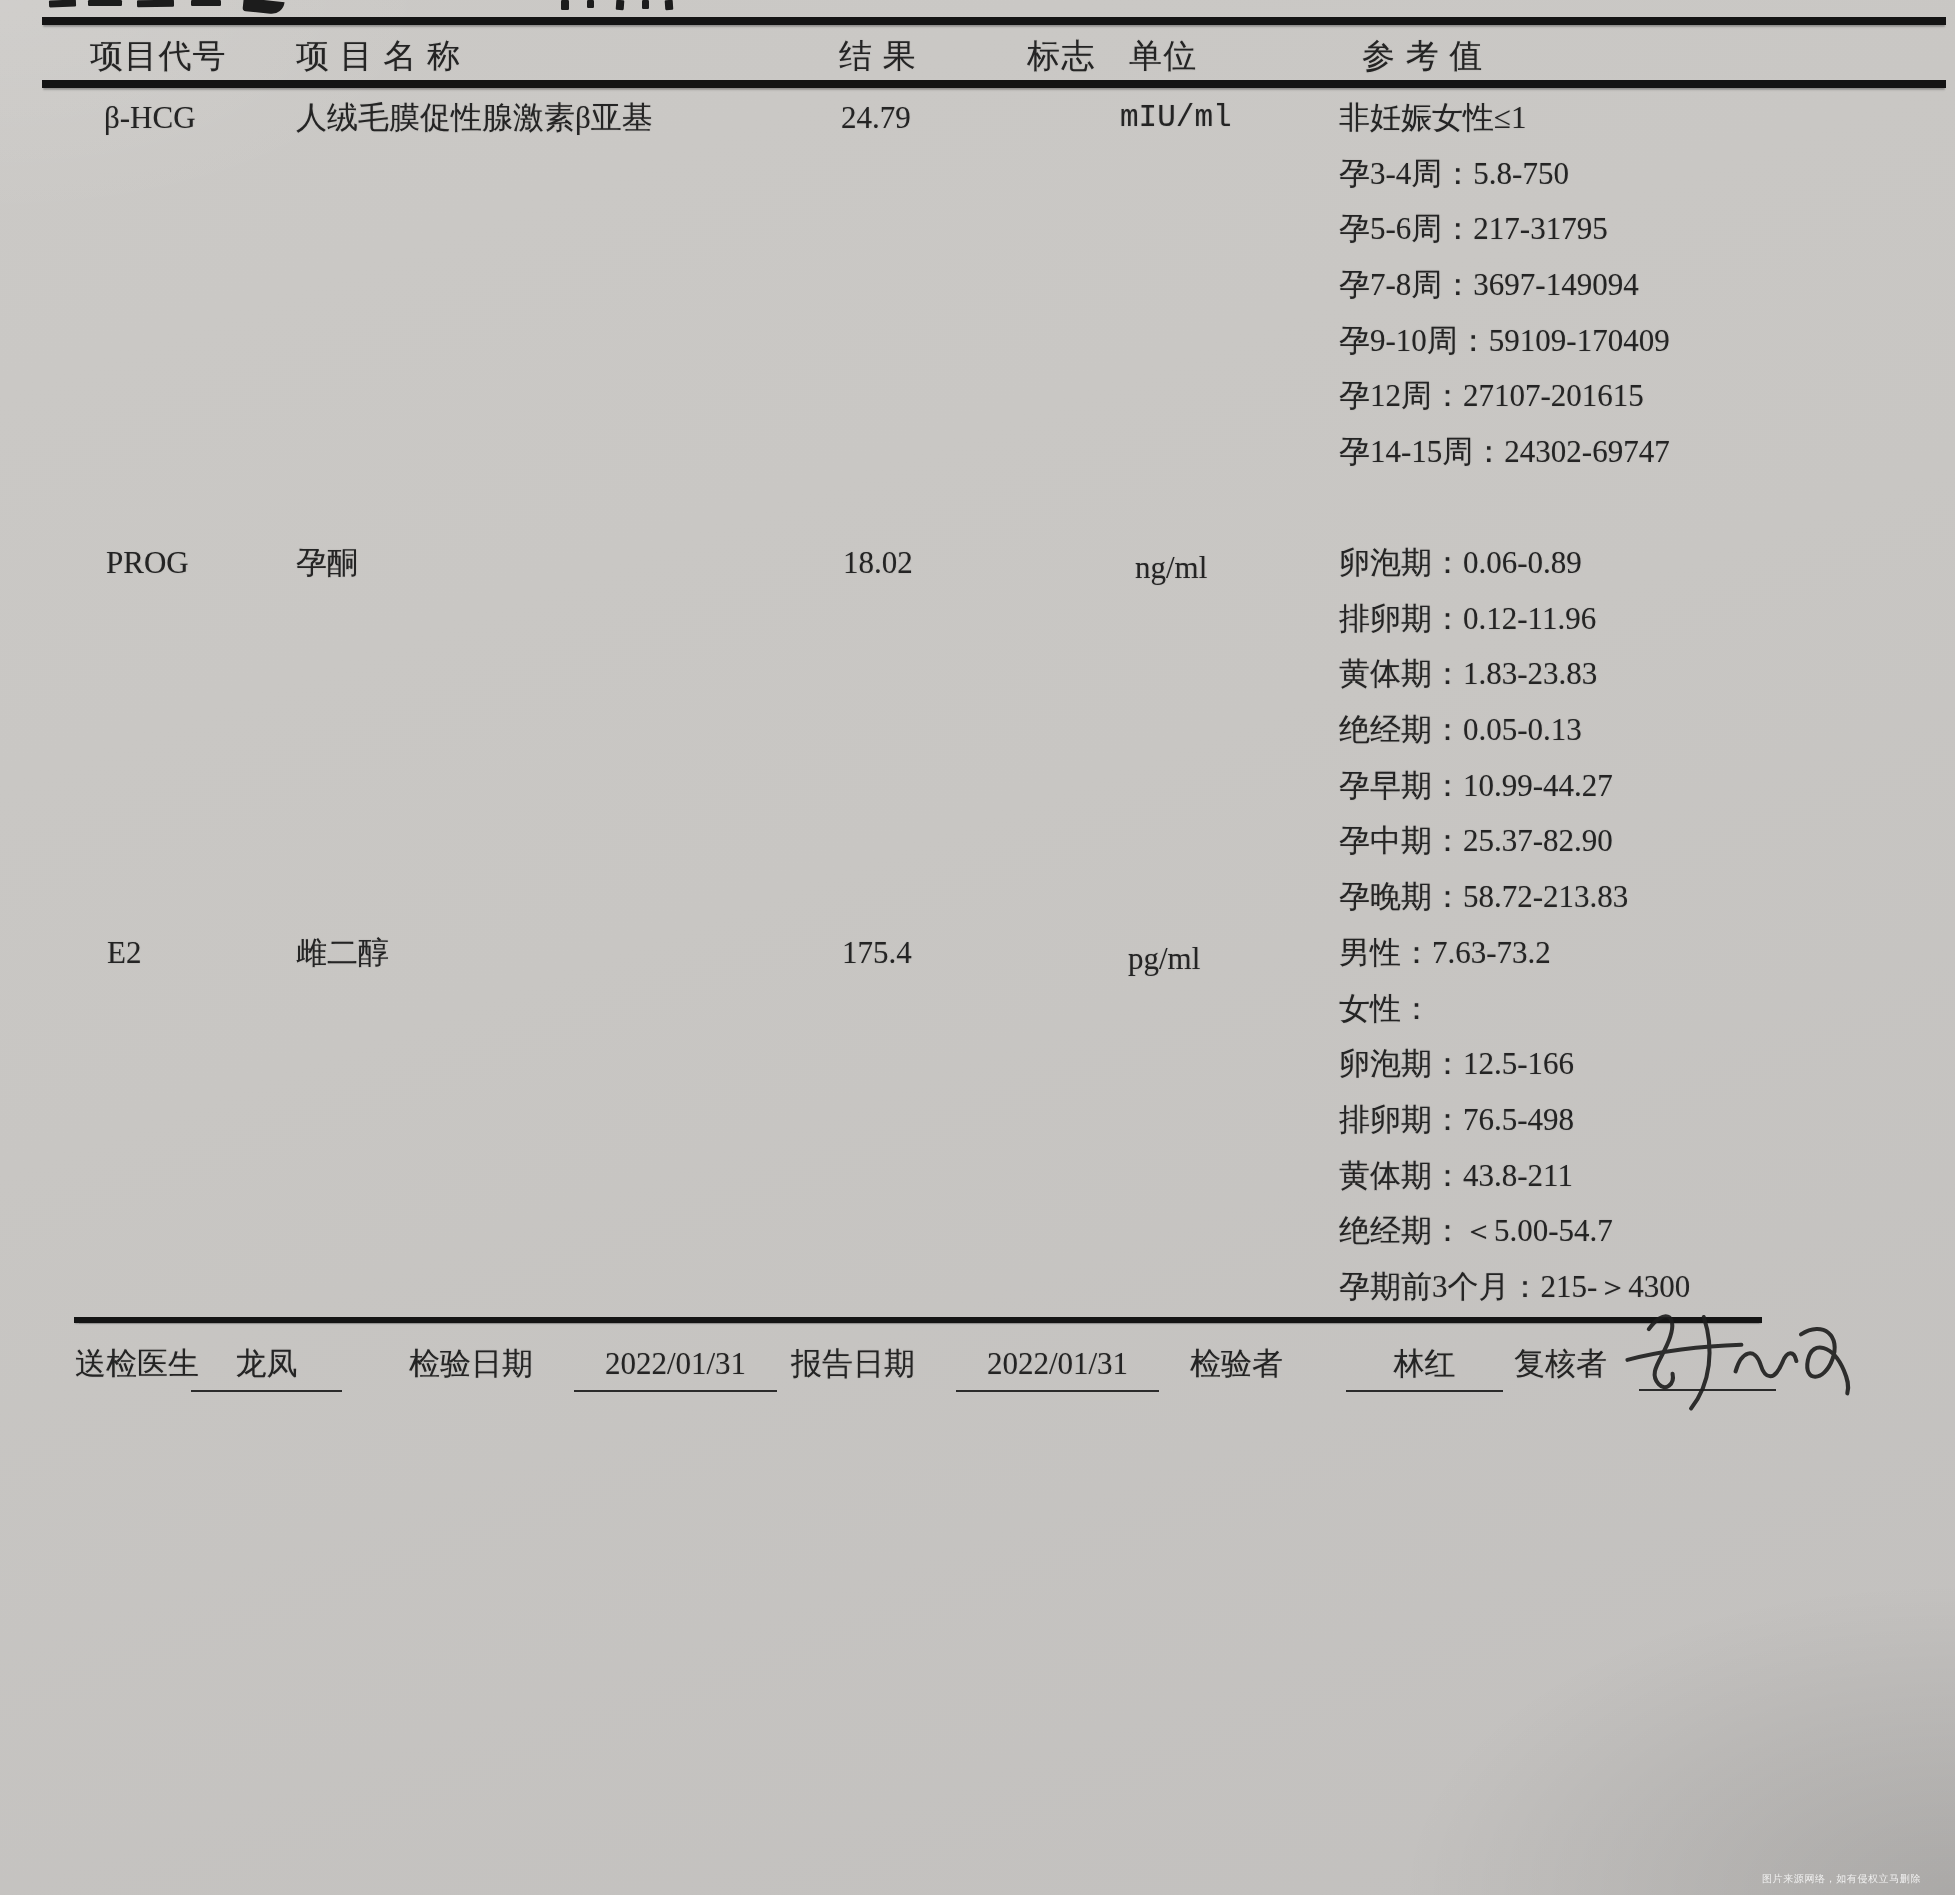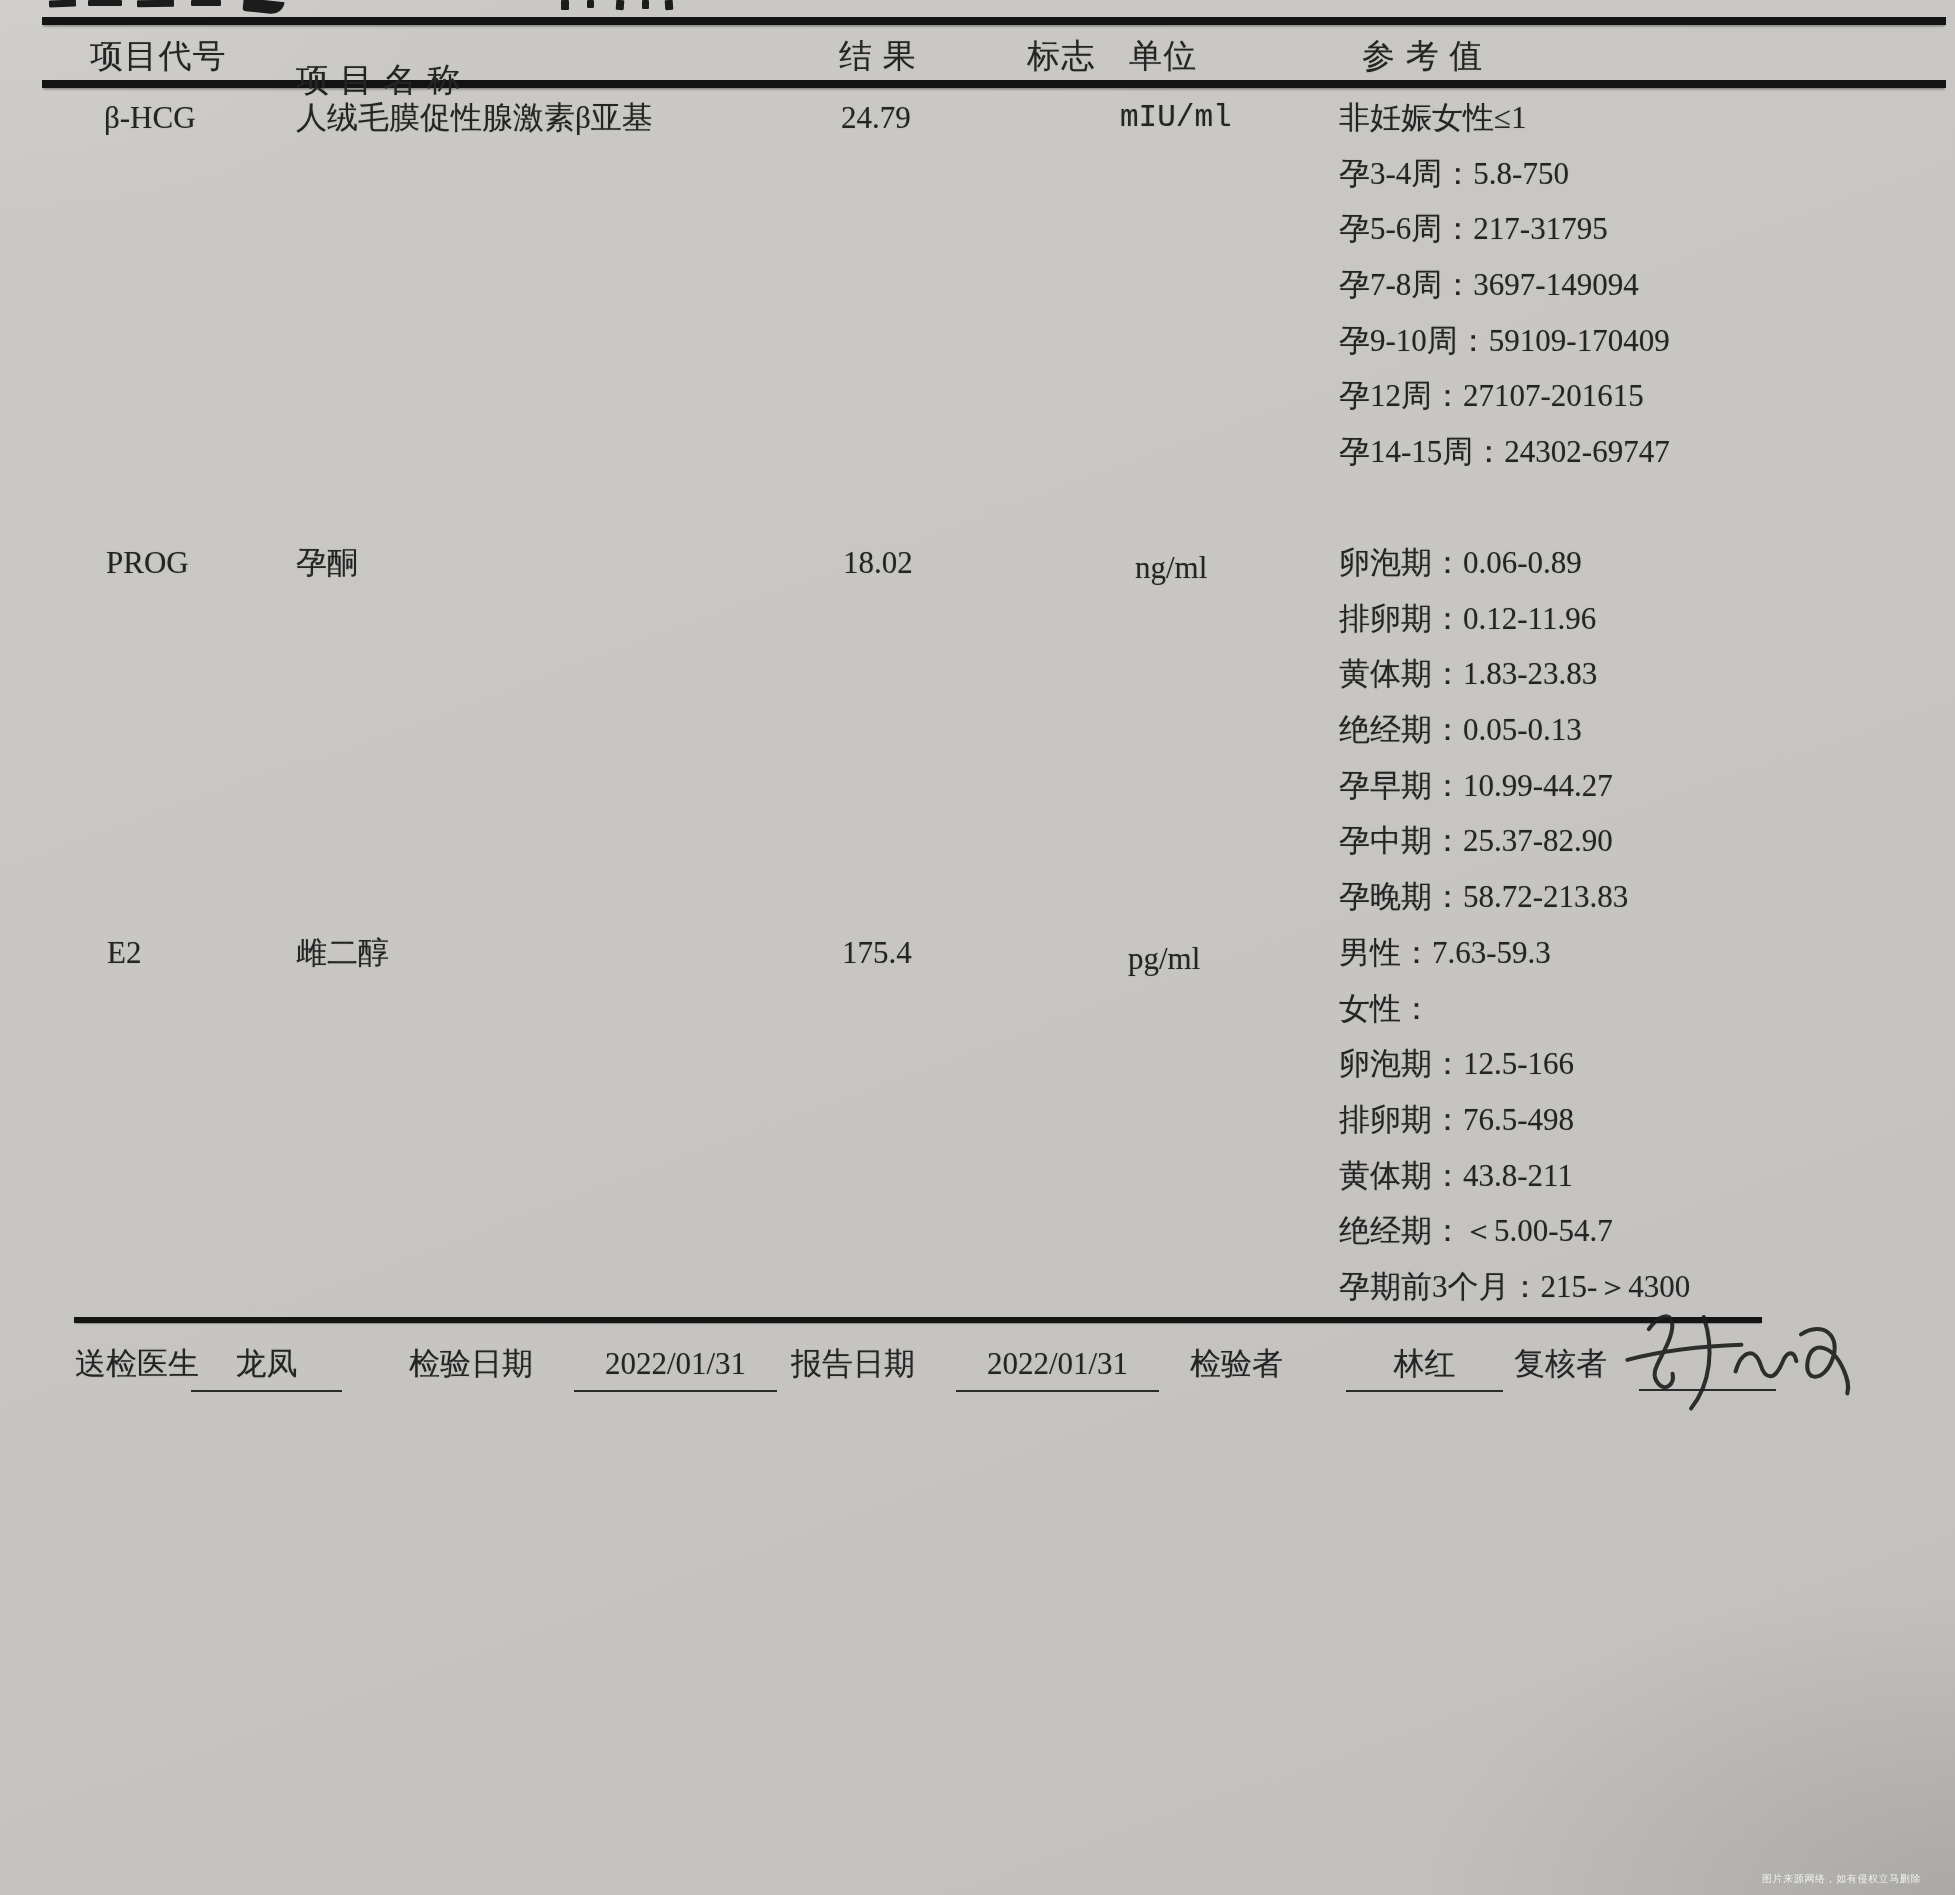--- a/index.html
+++ b/index.html
@@ -54,21 +54,21 @@
   <div class="frag" style="left:587px;top:0;width:7px;height:8px;"></div>
   <div class="frag" style="left:616px;top:0;width:8px;height:10.4px;transform:rotate(4deg);"></div>
   <div class="frag" style="left:642px;top:0;width:7px;height:9.3px;"></div>
   <div class="frag" style="left:665px;top:0;width:8px;height:10.4px;transform:rotate(-4deg);"></div>
 
   <div class="rule rule-top"></div>
   <div class="rule rule-mid"></div>
   <div class="rule rule-bottom"></div>
 
   <div class="txt hdr" style="left:90px;">项目代号</div>
-  <div class="txt hdr" style="left:296px;margin-top:24px;">项 目 名 称</div>
+  <div class="txt hdr" style="left:296px;">项 目 名 称</div>
   <div class="txt hdr" style="left:839px;">结 果</div>
   <div class="txt hdr" style="left:1027px;">标志</div>
   <div class="txt hdr" style="left:1129px;">单位</div>
   <div class="txt hdr" style="left:1362px;">参 考 值</div>
 
   <div class="rowgroup" style="top:90px;height:445px;">
     <div class="cell" style="left:104px;">β-HCG</div>
     <div class="cell" style="left:296px;">人绒毛膜促性腺激素β亚基</div>
     <div class="cell" style="left:841px;">24.79</div>
     <div class="cell" style="left:1031px;"></div>
@@ -96,21 +96,21 @@
     <div class="refline" style="top:278px;">孕中期：25.37-82.90</div>
     <div class="refline" style="top:334px;">孕晚期：58.72-213.83</div>
   </div>
 
   <div class="rowgroup" style="top:925px;height:390px;">
     <div class="cell" style="left:107px;">E2</div>
     <div class="cell" style="left:296px;">雌二醇</div>
     <div class="cell" style="left:842px;">175.4</div>
     <div class="cell" style="left:1031px;"></div>
     <div class="cell" style="left:1128px;top:5.8px;">pg/ml</div>
-    <div class="refline" style="top:0;">男性：7.63-59.3</div>
+    <div class="refline" style="top:0;">男性：7.63-73.2</div>
     <div class="refline" style="top:56px;">女性：</div>
     <div class="refline" style="top:111px;">卵泡期：12.5-166</div>
     <div class="refline" style="top:167px;">排卵期：76.5-498</div>
     <div class="refline" style="top:223px;">黄体期：43.8-211</div>
     <div class="refline" style="top:278px;">绝经期：＜5.00-54.7</div>
     <div class="refline" style="top:334px;">孕期前3个月：215-＞4300</div>
   </div>
 
   <div class="txt foot" style="left:75px;">送检医生</div>
   <div class="txt foot fval" style="left:191px;width:151px;">龙凤</div>

